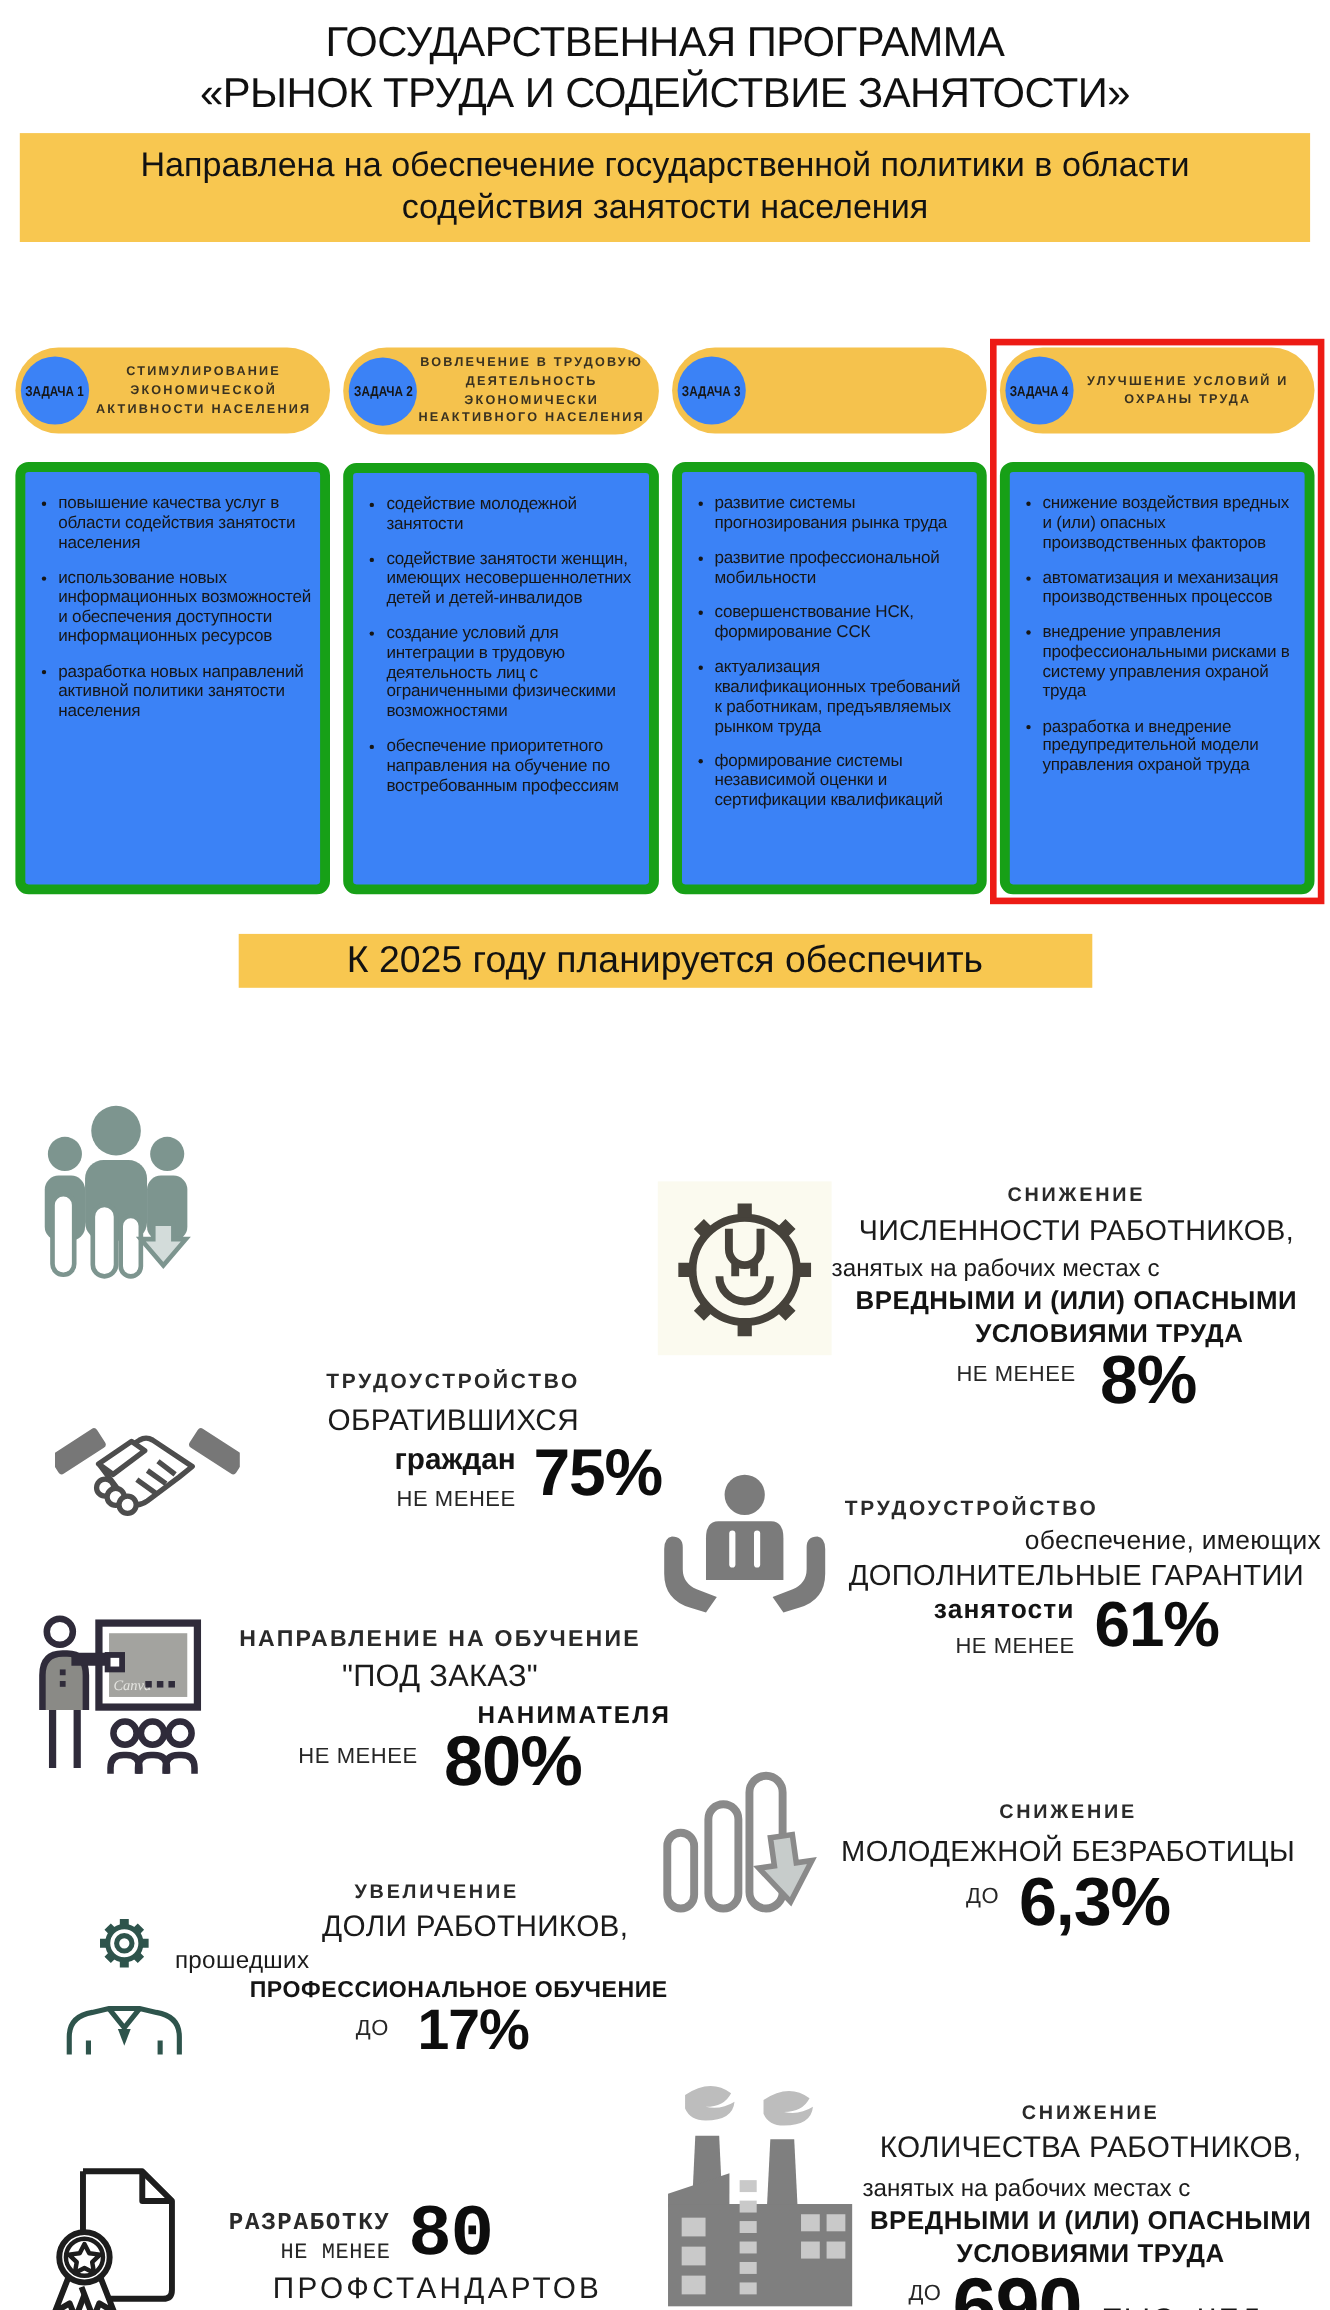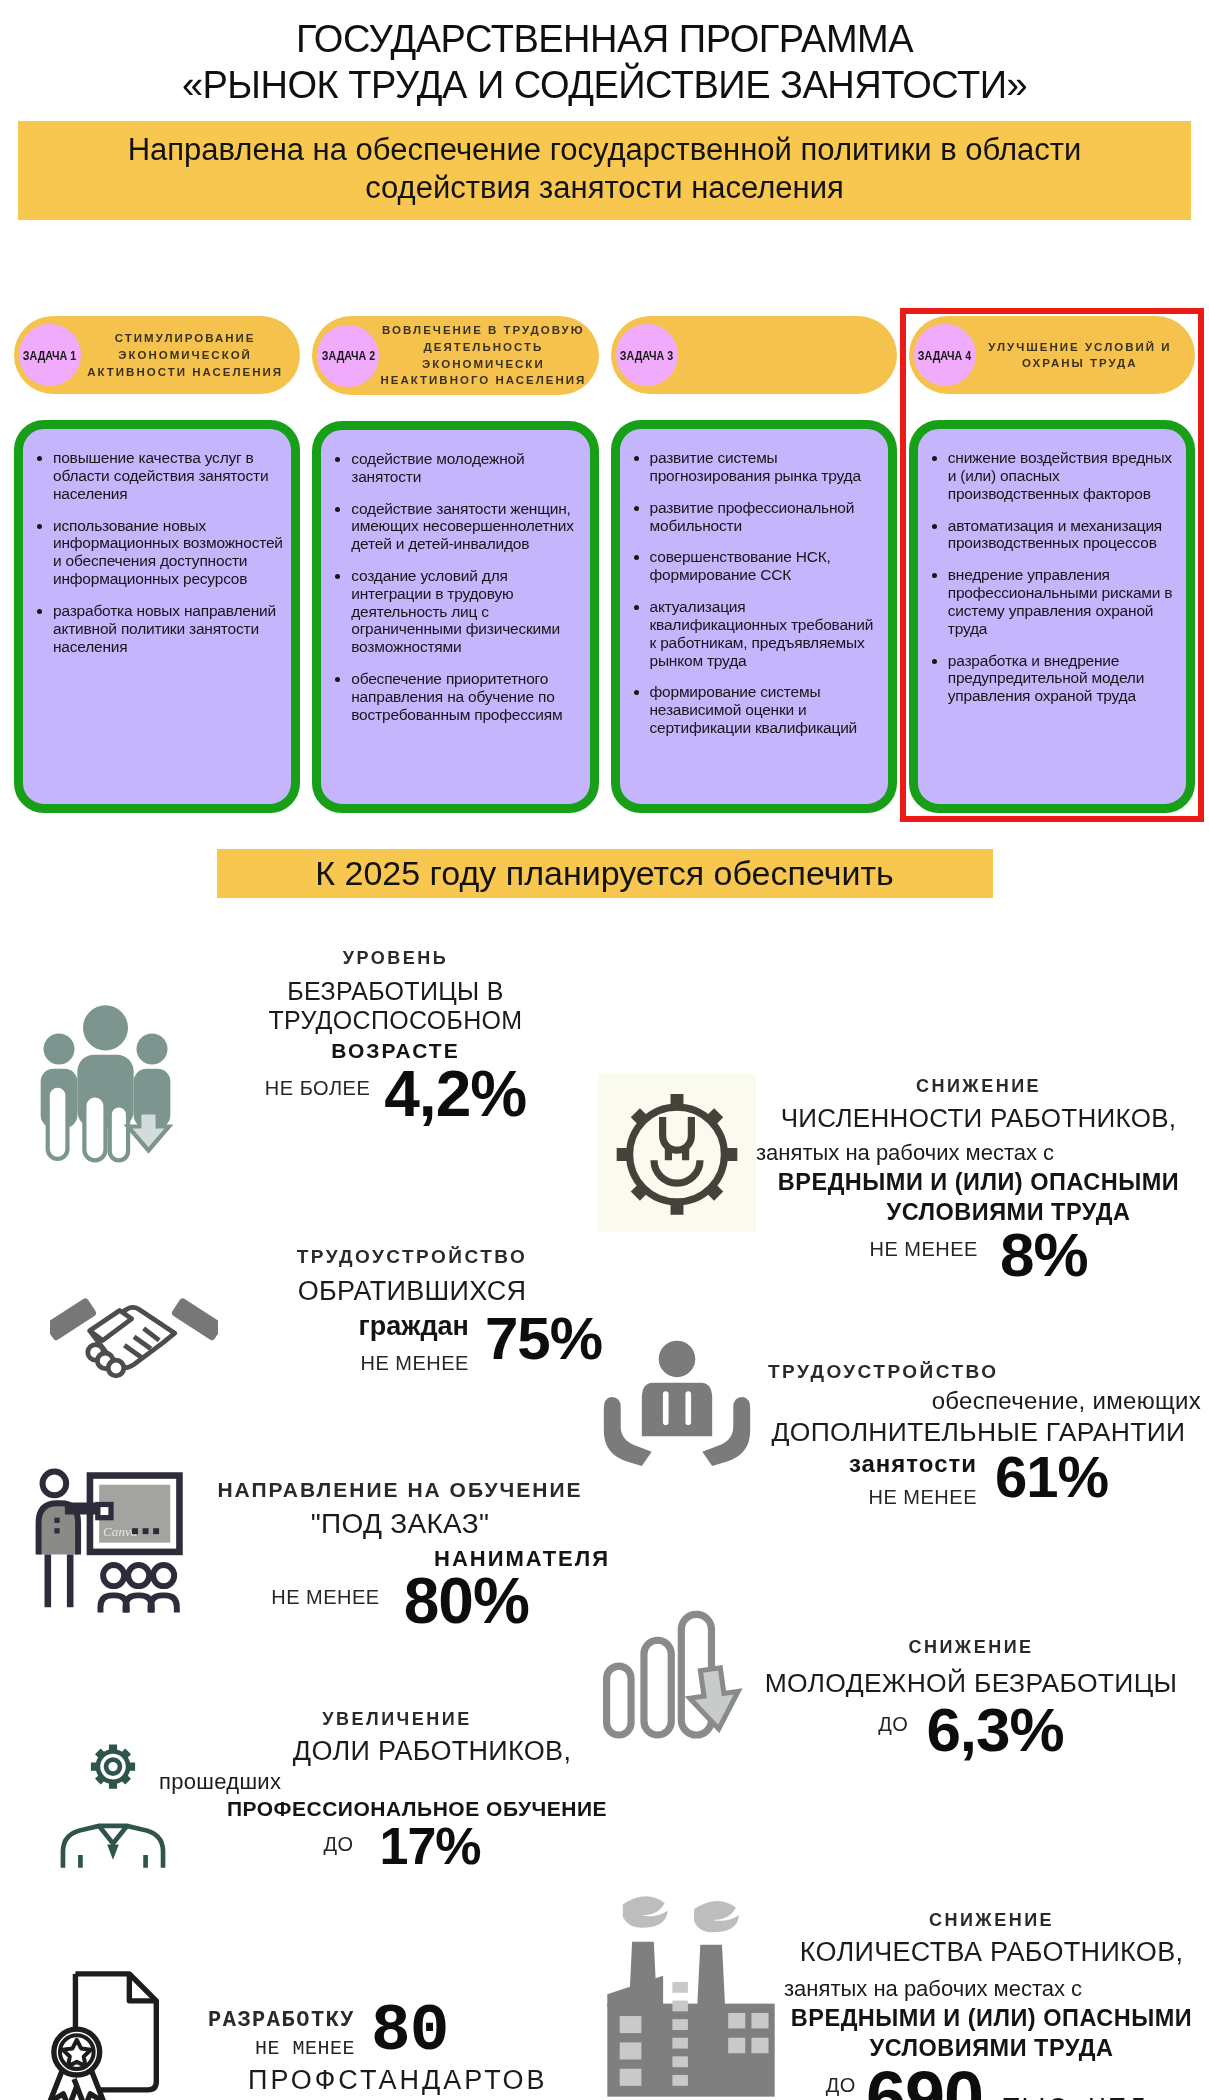--- a/index.html
+++ b/index.html
@@ -8,24 +8,24 @@
 
   
   .title { text-align:center; padding-top:16px; font-size:38px; letter-spacing:-0.5px; line-height:1.22; color:#101010; }
   .banner-main { margin:12px 18px 0 18px; background:#F8C750; text-align:center; font-size:31px; line-height:1.25; padding:10px 30px 12px 30px; color:#121212; }
 
   
   .tasks-grid { display:grid; grid-template-columns:repeat(4,1fr); column-gap:12px; padding:0 14px; margin-top:96px; height:497px; }
   .task-col { display:flex; flex-direction:column; position:relative; }
   .task-col.highlighted::before { content:""; position:absolute; inset:-8px -9px -9px -9px; border:6px solid #ED1B15; pointer-events:none; }
   .task-pill { position:relative; background:#F5C24D; border-radius:40px; min-height:78px; display:flex; align-items:center; justify-content:center; padding:6px 10px 6px 66px; margin-bottom:26px; }
-  .task-badge { position:absolute; left:5px; top:50%; transform:translateY(-50%); width:62px; height:62px; background:#f0abfc; border-radius:50%; display:flex; align-items:center; justify-content:center; }
+  .task-badge { position:absolute; left:5px; top:50%; transform:translateY(-50%); width:62px; height:62px; background:#3b82f6; border-radius:50%; display:flex; align-items:center; justify-content:center; }
   .task-badge span { font-weight:bold; font-size:13px; white-space:nowrap; transform:scaleX(0.82); color:#161616; }
   .task-pill-title { font-weight:bold; font-size:11.5px; letter-spacing:2px; text-align:center; line-height:1.45; color:#3a3220; }
-  .task-box { flex:1; background:#c4b5fd; border:9px solid #17A017; border-radius:30px; padding:20px 8px 12px 4px; }
+  .task-box { flex:1; background:#3b82f6; border:9px solid #17A017; border-radius:12px; padding:20px 8px 12px 4px; }
   .task-box ul { list-style:disc outside; padding-left:26px; }
   .task-box li { font-size:15.5px; line-height:1.15; margin-bottom:14px; letter-spacing:-0.2px; color:#161616; }
 
   
   .banner-goals { width:776px; margin:36px auto 0 auto; background:#F8C750; height:49px; display:flex; align-items:center; justify-content:center; font-size:34px; color:#121212; }
 
   
   .goals { position:relative; width:1209px; height:1237px; }
   .goal { position:absolute; display:flex; }
   .gtext { display:flex; flex-direction:column; }
@@ -234,29 +234,20 @@
           <circle cx="55" cy="23" r="16"></circle>
             <rect x="35" y="42" width="40" height="52" rx="12"></rect>
         </g>
         <g fill="#fff" stroke="#7D958F" stroke-width="3">
           <rect x="14" y="64" width="14" height="52" rx="7"></rect>
           <rect x="40" y="71" width="15" height="46" rx="7.5"></rect>
           <rect x="58" y="78" width="13" height="39" rx="6.5"></rect>
         </g>
         <path d="M79,83 h13 v10 h8 l-14.5,17 -14.5,-17 h8 z" fill="#D3DCDA" stroke="#7D958F" stroke-width="3"></path>
       </svg>
-      <div class="gtext">
-        <div class="lbl">УРОВЕНЬ</div>
-        <div class="caps">БЕЗРАБОТИЦЫ В ТРУДОСПОСОБНОМ</div>
-        <div class="l3">ВОЗРАСТЕ</div>
-        <div class="vrow">
-          <div class="qual">НЕ БОЛЕЕ</div>
-          <div class="bignum">4,2%</div>
-        </div>
-      </div>
     </div>
 
     <div class="goal g2">
       <svg class="icon" viewBox="0 0 110 110">
         <g stroke="#46423B" stroke-width="5" fill="none">
           <circle cx="55" cy="56" r="33"></circle>
           <g stroke-width="9">
             <path d="M55,14 v9 M55,98 v-9 M13,56 h9 M97,56 h-9 M26,27 l6,6 M84,85 l-6,-6 M26,85 l6,-6 M84,27 l-6,6"></path>
           </g>
           <path d="M45,30 v13 a10,10 0 0 0 20,0 V30"></path>

